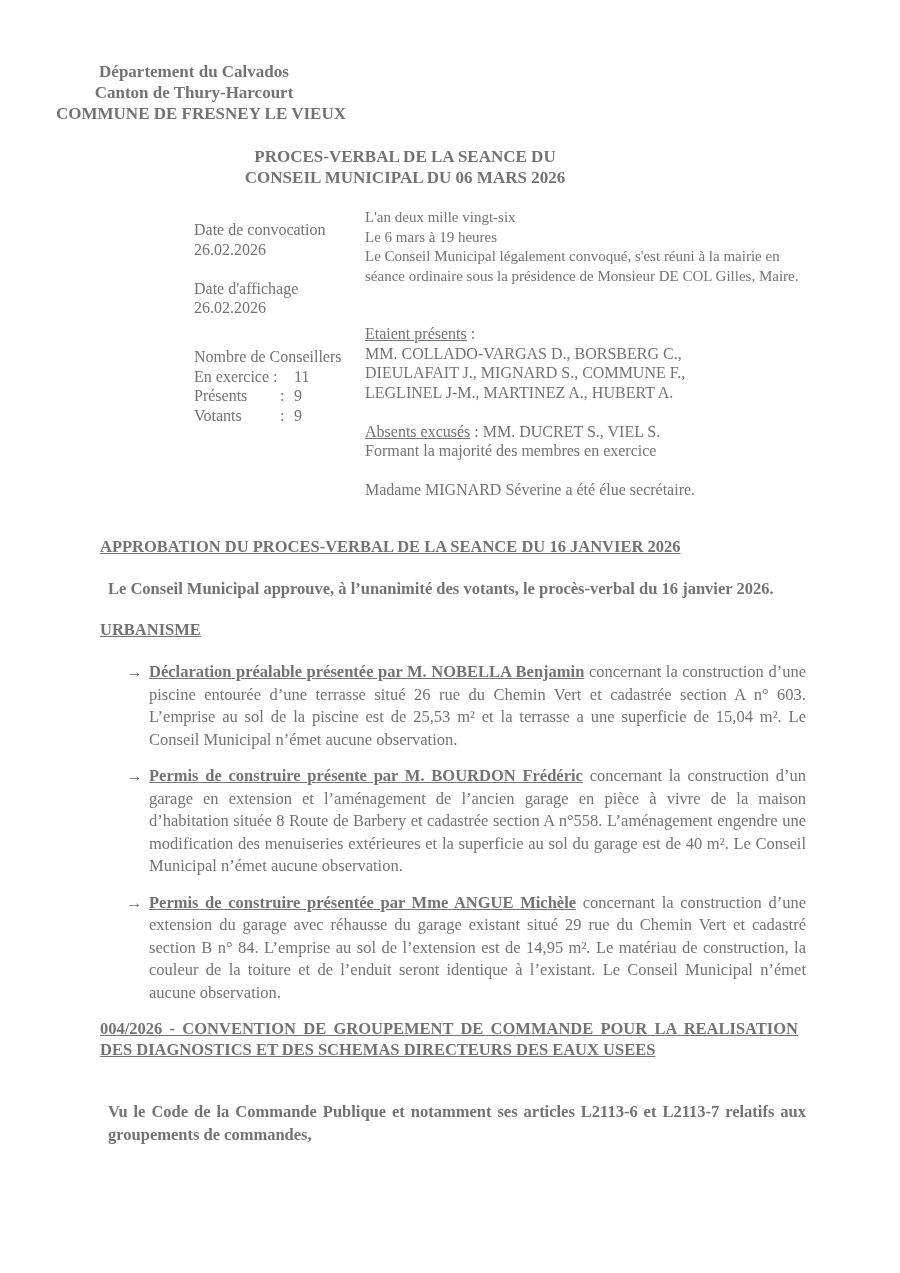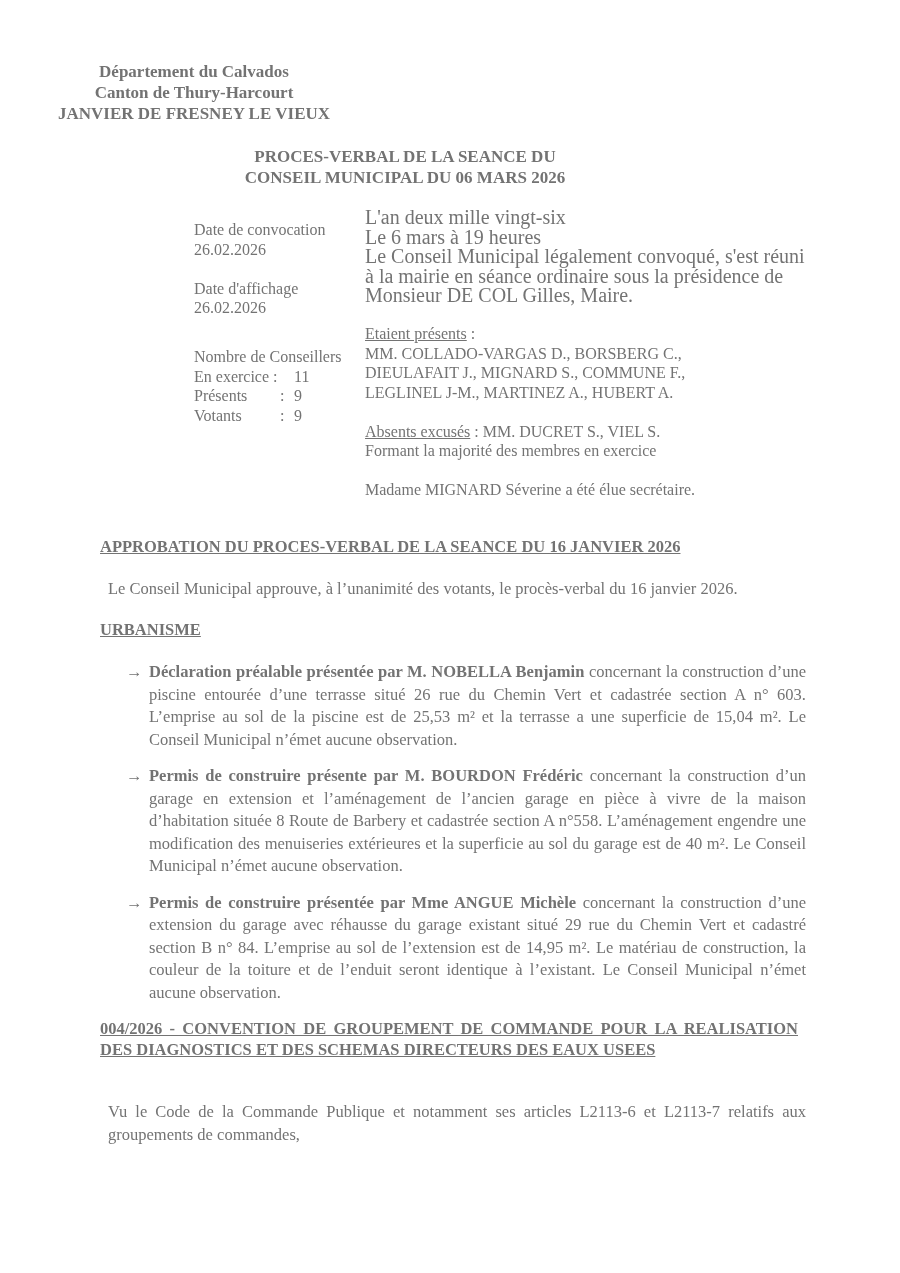--- a/index.html
+++ b/index.html
@@ -47,21 +47,21 @@
     width: 170px;
     font-size: 16px;
     line-height: 19.5px;
   }
   .meta-left .affichage-label { margin-top: 19.5px; }
   .meta-right {
     position: absolute;
     top: 208px;
     left: 365px;
     width: 445px;
-    font-size: 20px;
+    font-size: 15px;
     line-height: 19.5px;
   }
   
   .counts {
     position: absolute;
     top: 347px;
     left: 194px;
     width: 190px;
     font-size: 16px;
     line-height: 19.5px;
@@ -96,20 +96,21 @@
   .h-urbanisme   { top: 619px; }
   .h-convention  { top: 1018px; text-align: justify; }
   
   .body-p {
     position: absolute;
     left: 108px;
     width: 698px;
     font-size: 16.5px;
     line-height: 22.5px;
     margin: 0;
+    font-weight: bold;
   }
   .p-approve { top: 578px; }
   .p-vu      { top: 1101px; text-align: justify; }
   
   .bullets {
     position: absolute;
     top: 661px;
     left: 149px;
     width: 657px;
     font-size: 16.5px;
@@ -120,31 +121,32 @@
     text-align: justify;
     margin-bottom: 14px;
   }
   .bullet .arrow {
     position: absolute;
     left: -23px;
     top: 0;
   }
   .bullet .lead {
     font-weight: bold;
+    text-decoration: underline;
   }
 </style>
 </head>
 <body>
 
 <div class="page">
 
   <div class="agency">
     <div>Département du Calvados</div>
     <div>Canton de Thury-Harcourt</div>
-    <div>JANVIER DE FRESNEY LE VIEUX</div>
+    <div>COMMUNE DE FRESNEY LE VIEUX</div>
   </div>
 
   <div class="doc-title">
     <div>PROCES-VERBAL DE LA SEANCE DU</div>
     <div>CONSEIL MUNICIPAL DU 06 MARS 2026</div>
   </div>
 
   <div class="meta-left">
     <div>Date de convocation</div>
     <div>26.02.2026</div>

